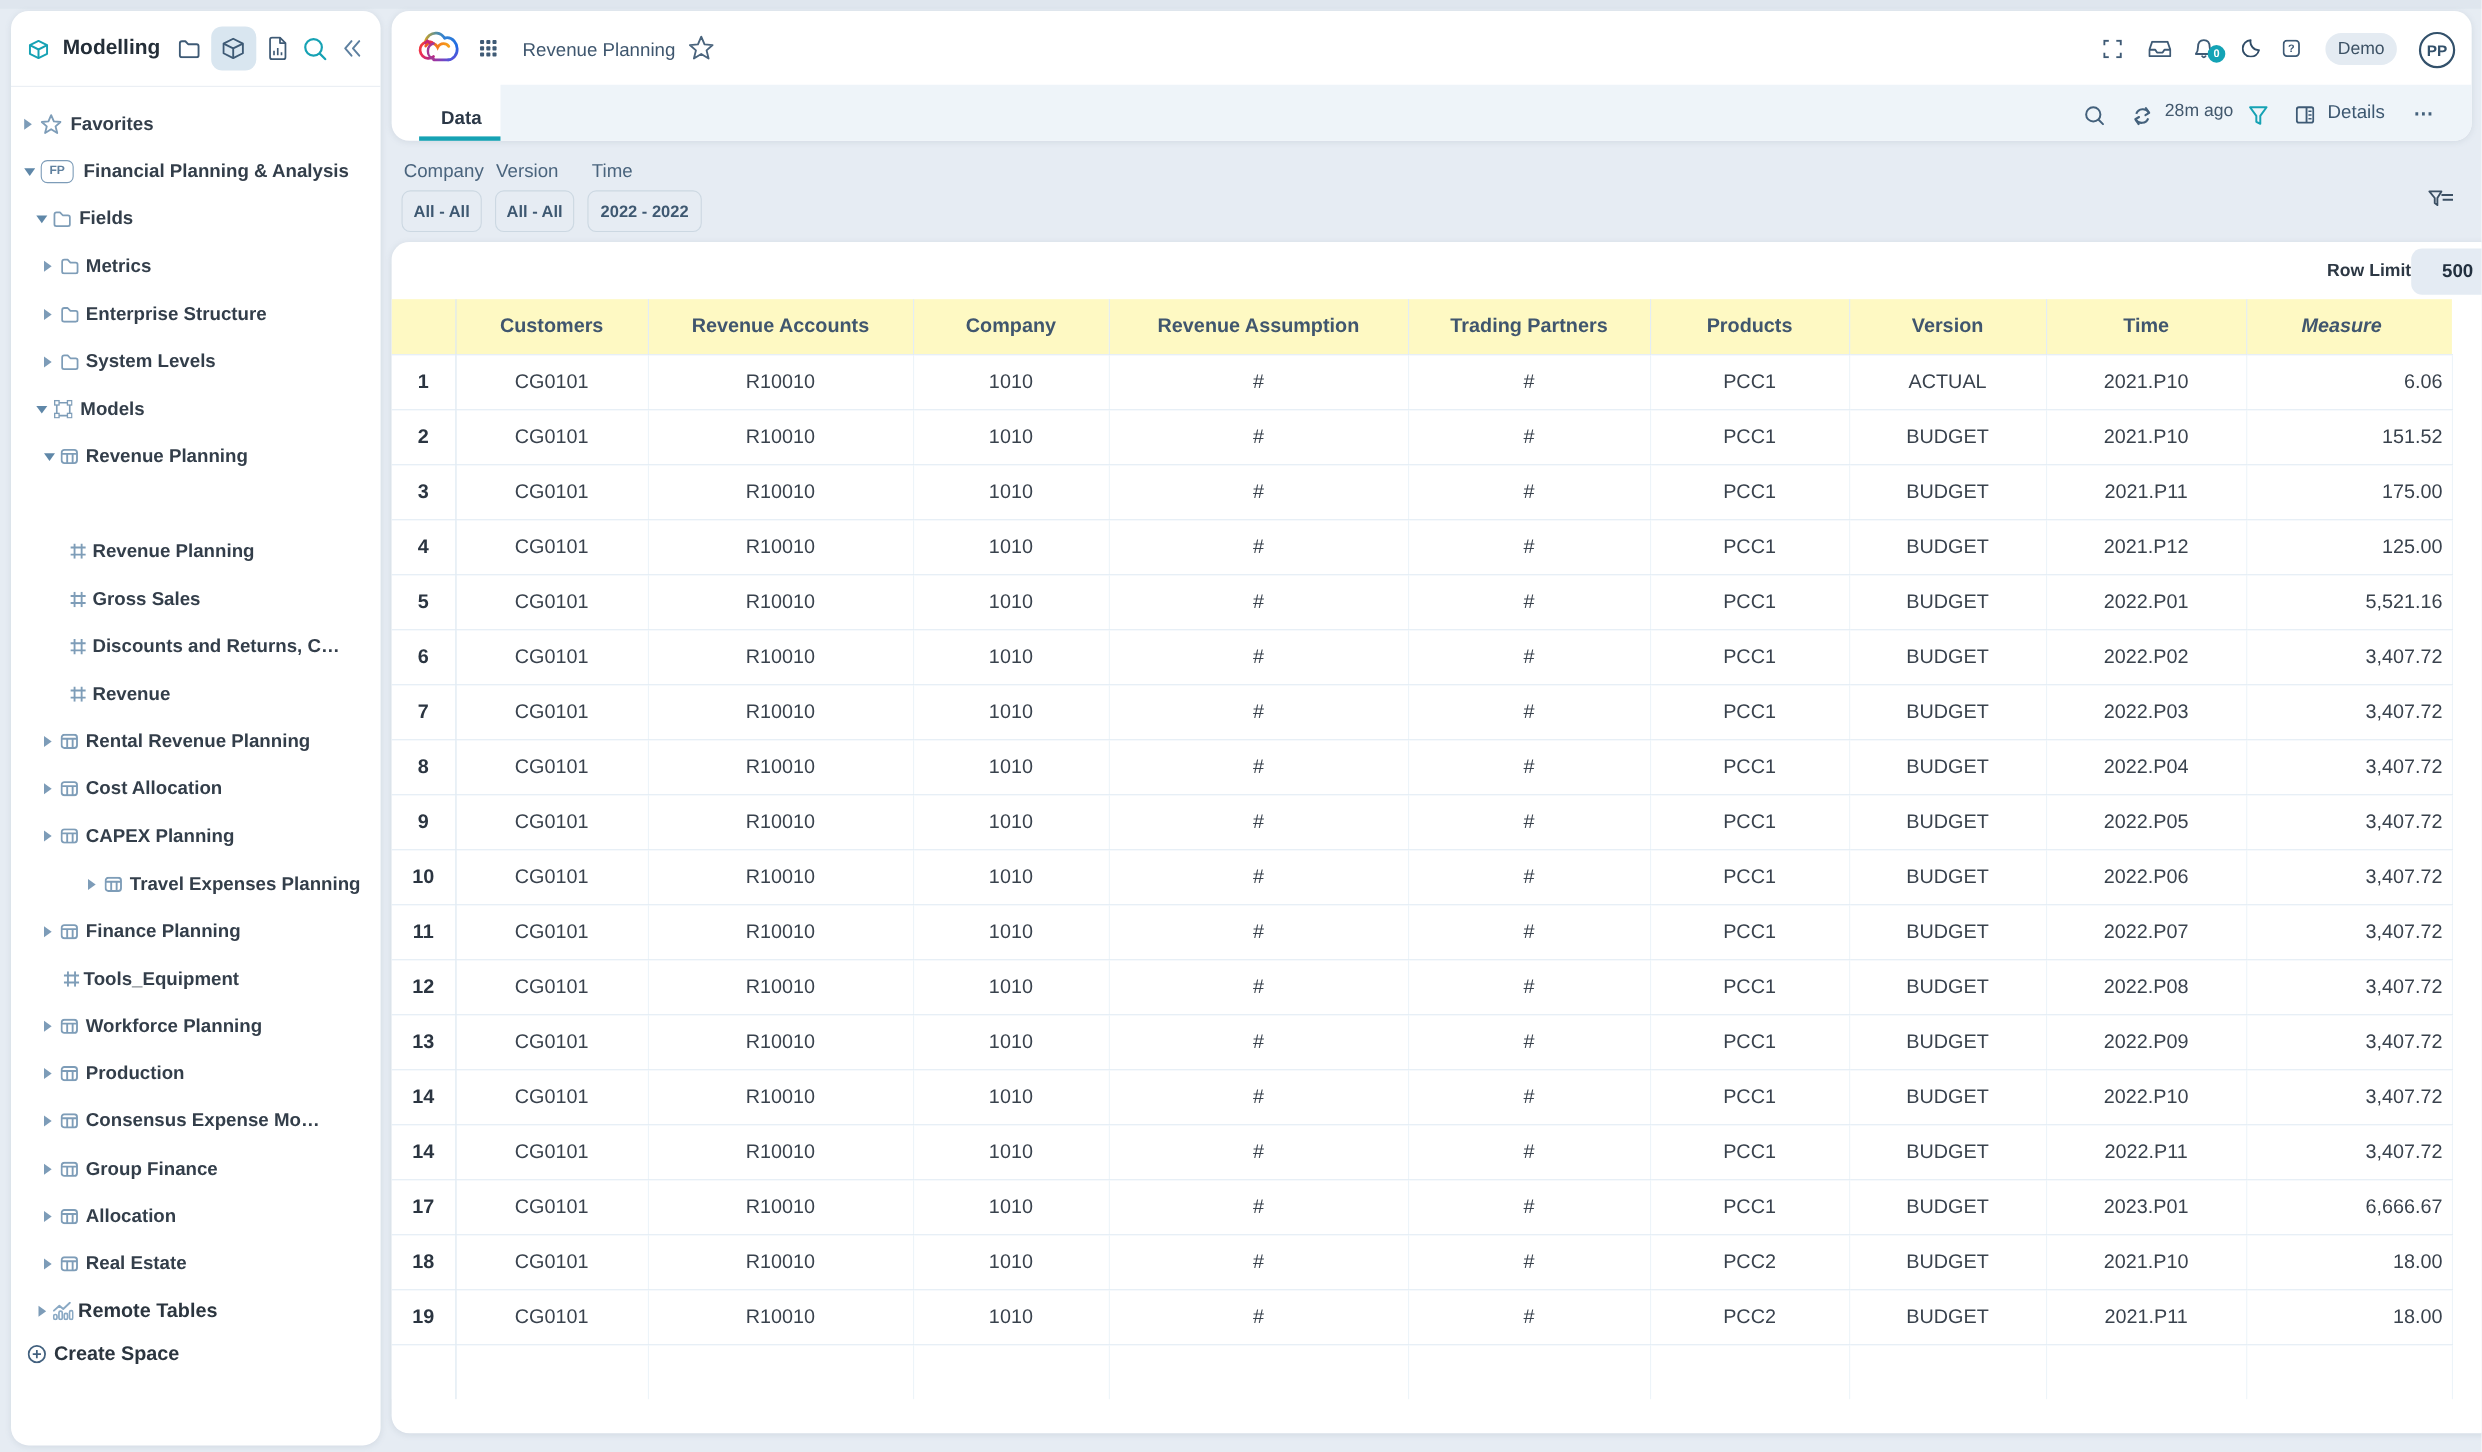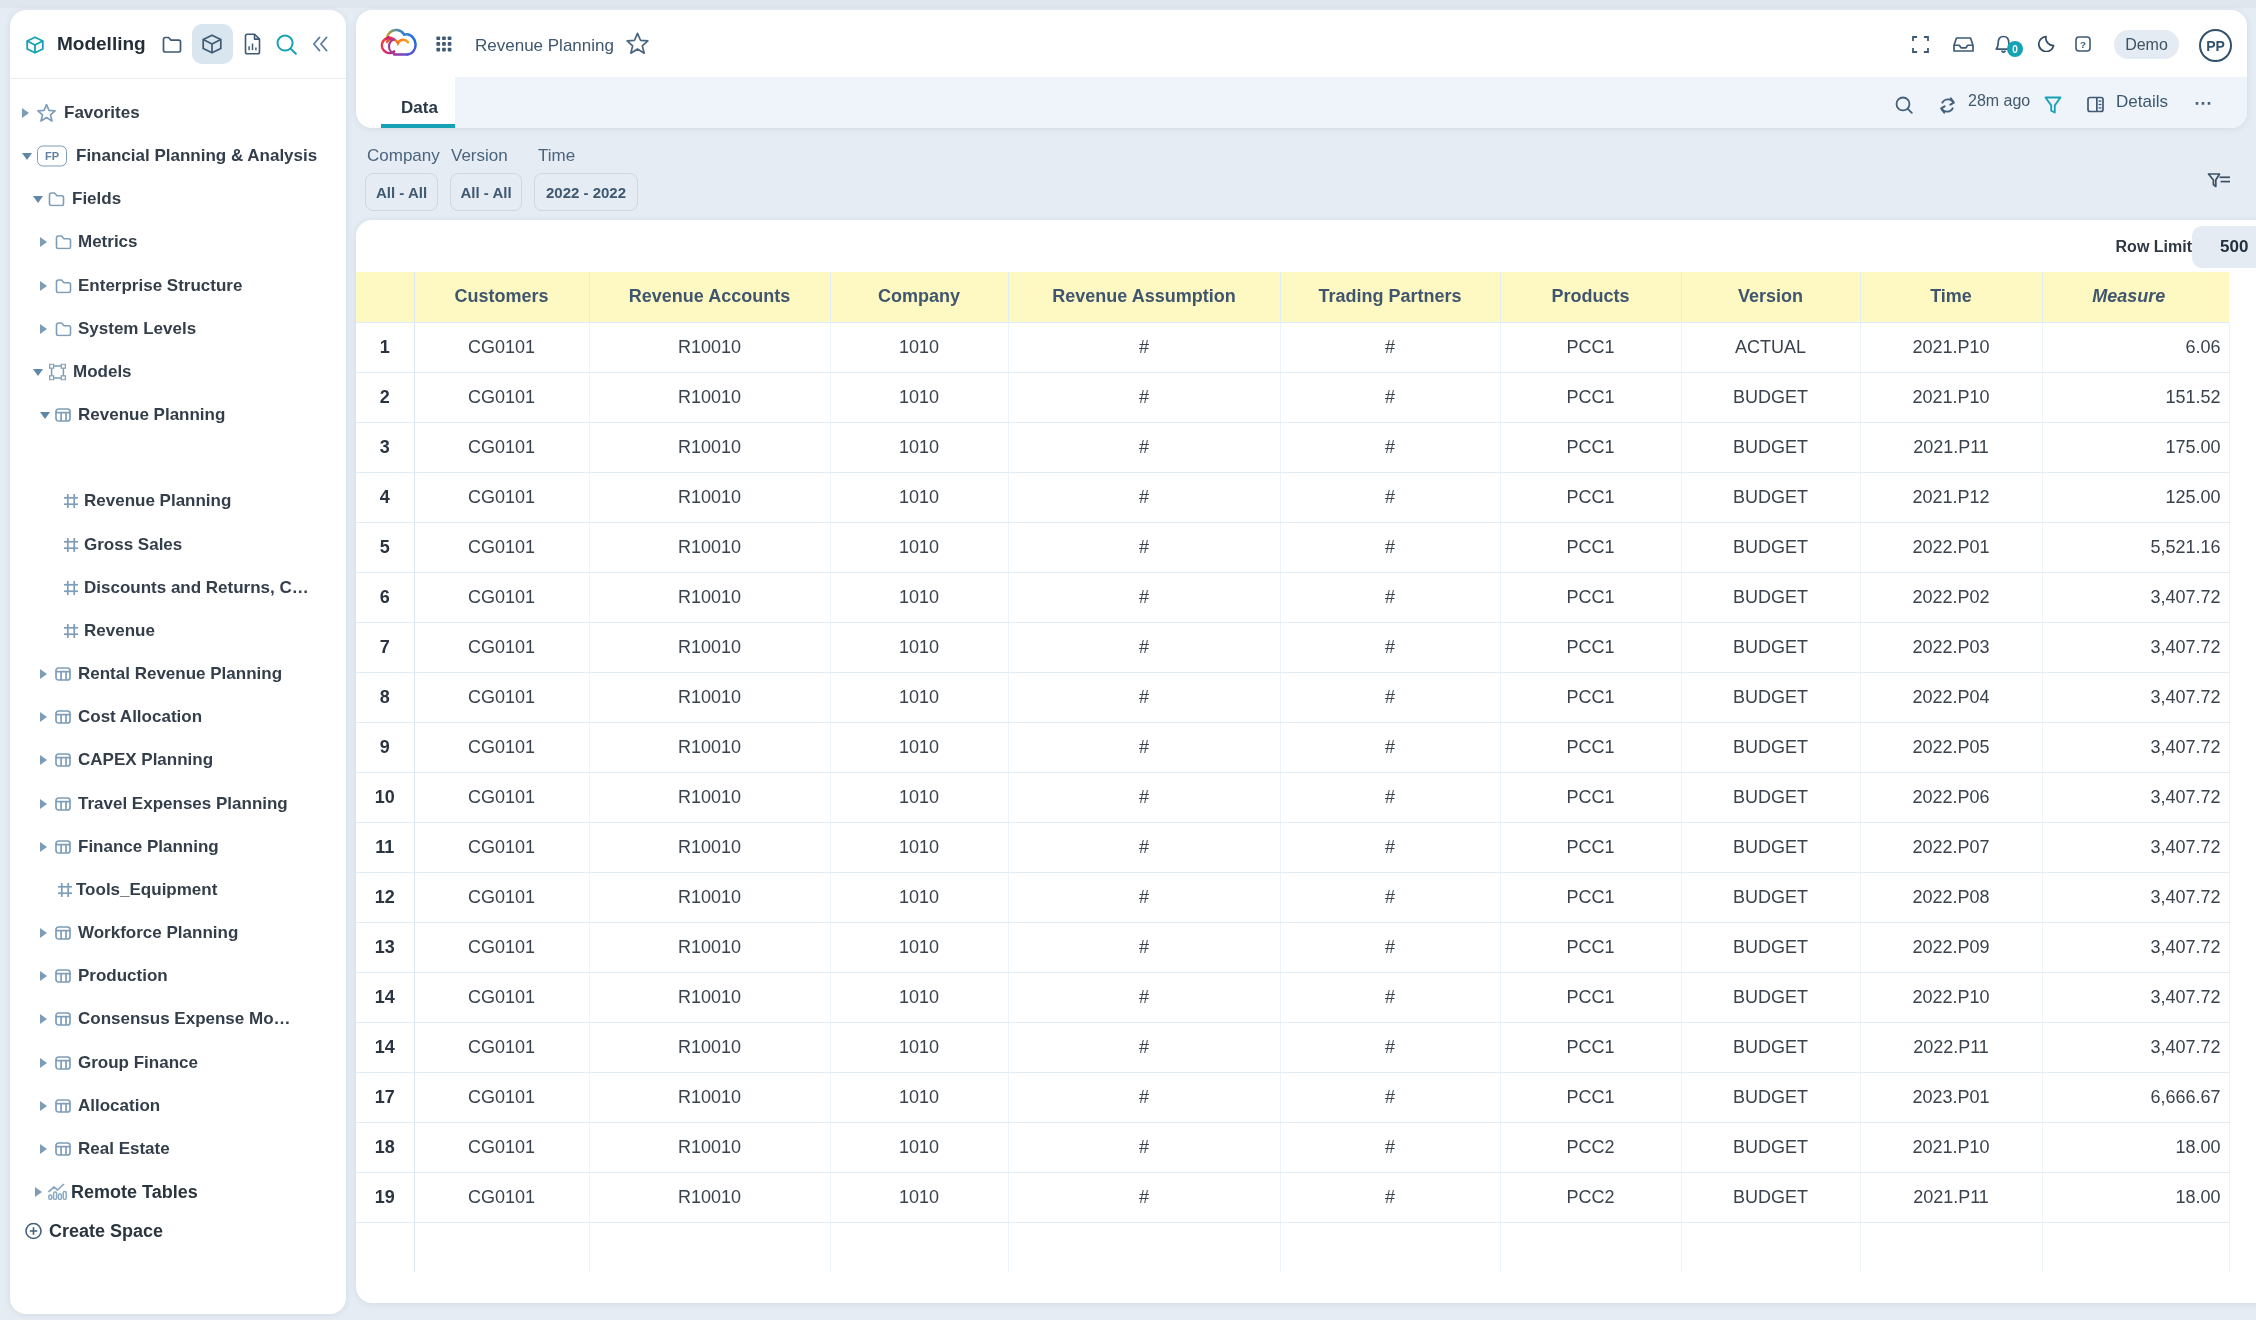--- a/index.html
+++ b/index.html
@@ -278,21 +278,21 @@
       <span class="tr-icon" style="left:45px;">
         <svg width="16" height="14" viewBox="0 0 16 14" fill="none" style="">
           <rect x="1" y="1" width="14" height="12" rx="2.5" stroke="#7e9db8" stroke-width="1.7"></rect>
 <line x1="1" y1="4.62" x2="15" y2="4.62" stroke="#7e9db8" stroke-width="1.7"></line>
 <line x1="6.08" y1="4.62" x2="6.08" y2="13" stroke="#7e9db8" stroke-width="1.7"></line>
 <line x1="11.04" y1="4.62" x2="11.04" y2="13" stroke="#7e9db8" stroke-width="1.7"></line>
         </svg>
       </span>
       <span class="tr-text" style="left:68px;">CAPEX Planning</span>
     </div>
-<div class="treerow" style="top:772px;">
+<div class="treerow" style="top:772px;margin-left:40px;">
       <span class="tr-caret" style="left:28px;">
         <svg width="10" height="14" viewBox="0 0 10 14" fill="none" style="">
           <path d="M2 2 L9 7 L2 12 Z" fill="#7d9cb8"></path>
         </svg>
       </span>
       <span class="tr-icon" style="left:45px;">
         <svg width="16" height="14" viewBox="0 0 16 14" fill="none" style="">
           <rect x="1" y="1" width="14" height="12" rx="2.5" stroke="#7e9db8" stroke-width="1.7"></rect>
 <line x1="1" y1="4.62" x2="15" y2="4.62" stroke="#7e9db8" stroke-width="1.7"></line>
 <line x1="6.08" y1="4.62" x2="6.08" y2="13" stroke="#7e9db8" stroke-width="1.7"></line>

